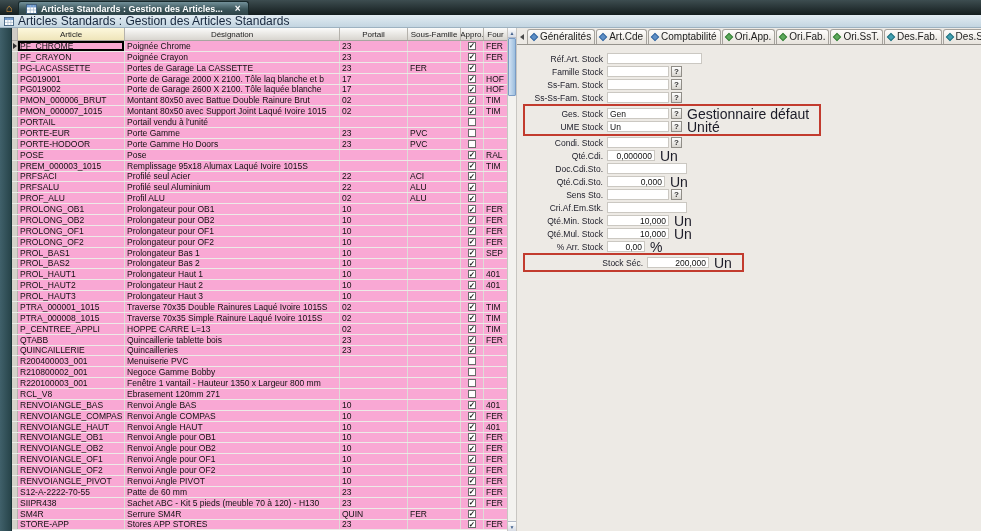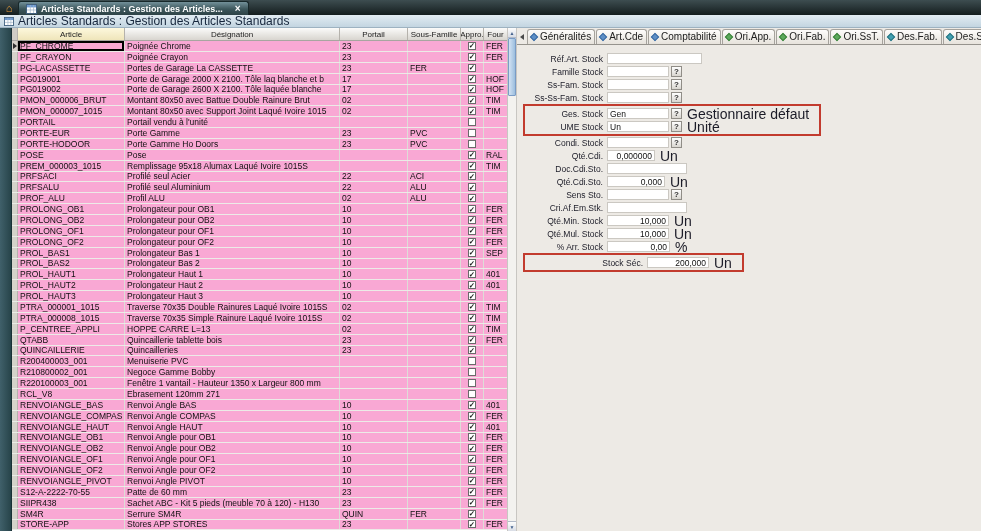--- a/index.html
+++ b/index.html
@@ -740,21 +740,21 @@
             <span class="finput num" style="width:62px">10,000</span>
             <span class="fsuffix">Un</span>
           </div>
           <div class="frow">
             <span class="flabel">Qté.Mul. Stock</span>
             <span class="finput num" style="width:62px">10,000</span>
             <span class="fsuffix">Un</span>
           </div>
           <div class="frow">
             <span class="flabel">% Arr. Stock</span>
-            <span class="finput num" style="width:63px">0,00</span>
+            <span class="finput num" style="width:38px">0,00</span>
             <span class="fsuffix">%</span>
           </div>
           <div class="red-box gap" style="border-color: rgb(194, 59, 46); padding-left: 42px;">
             <div class="frow">
               <span class="flabel">Stock Séc.</span>
               <span class="finput num" style="width:62px">200,000</span>
               <span class="fsuffix">Un</span>
             </div>
           </div>
         </div>

